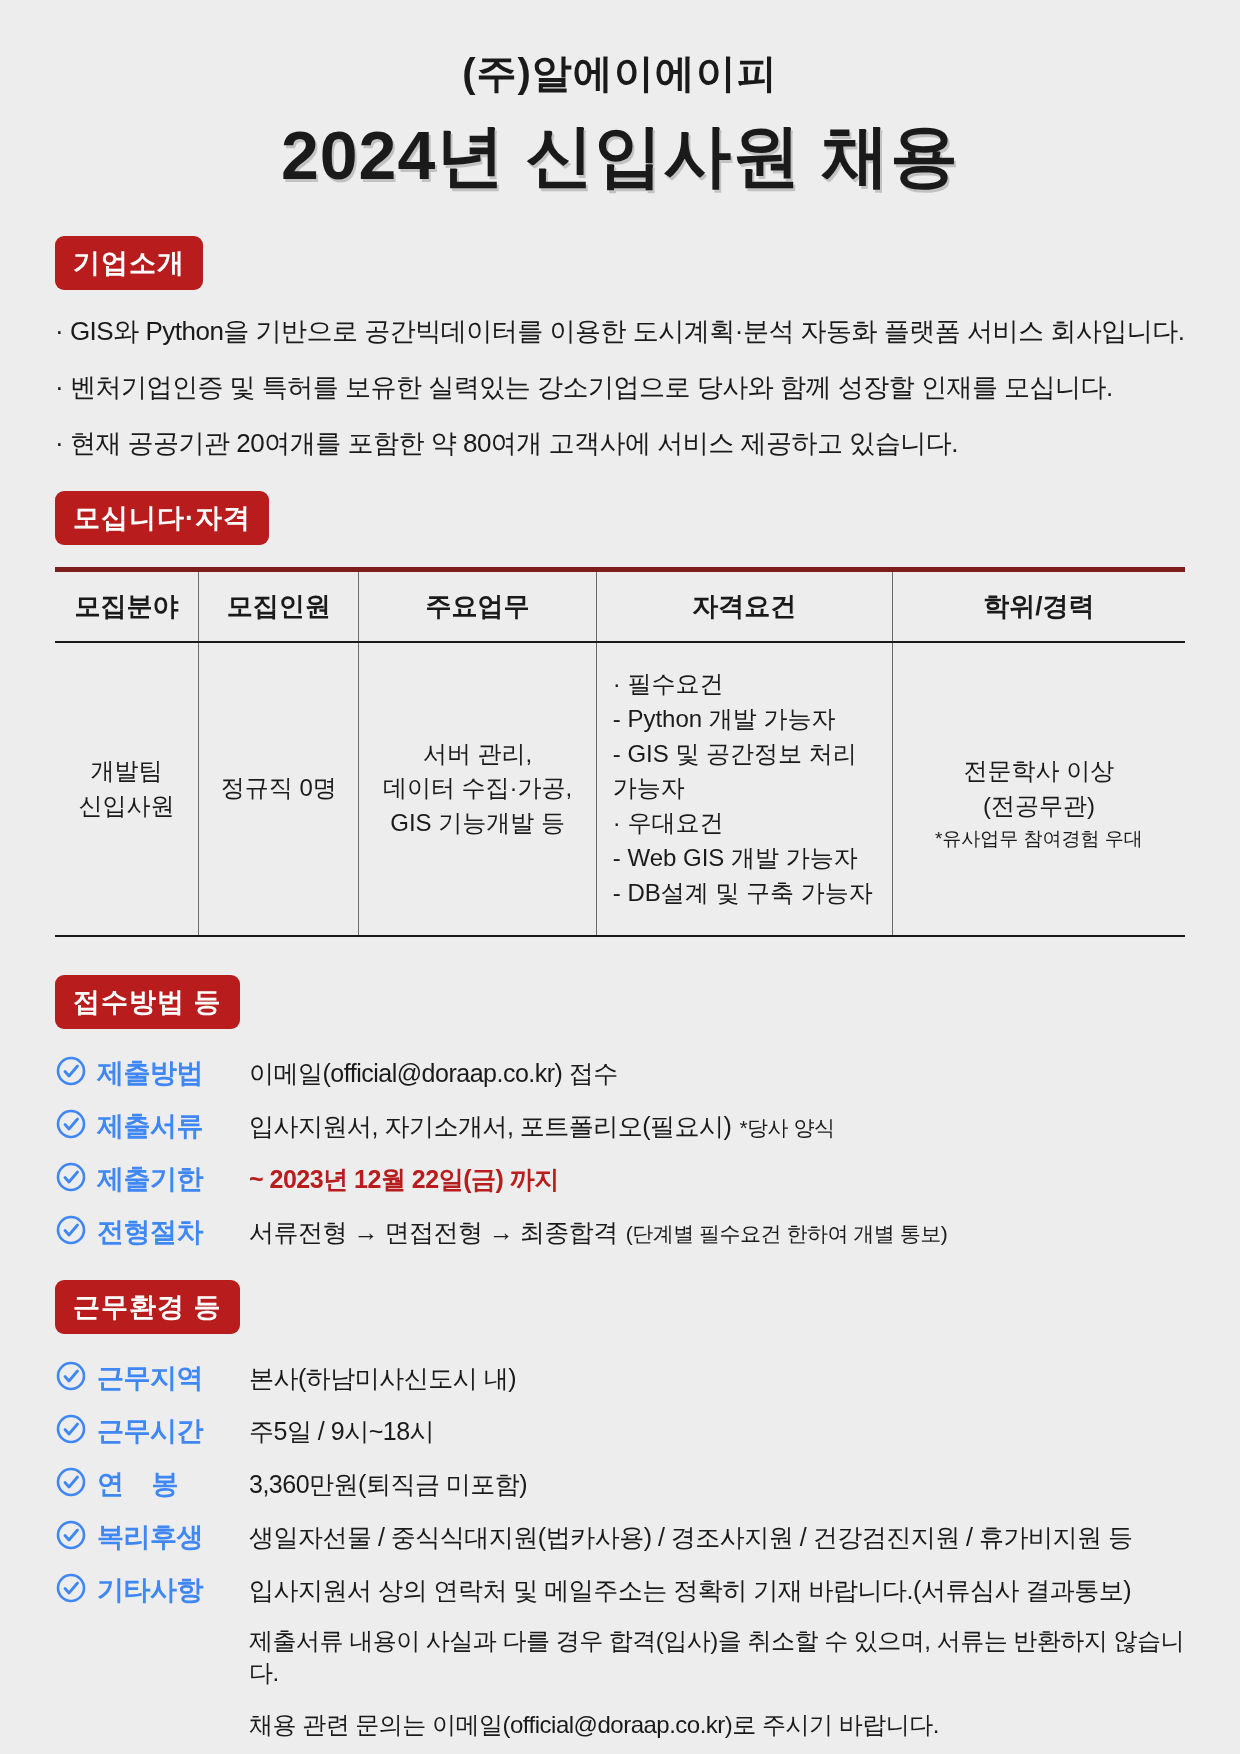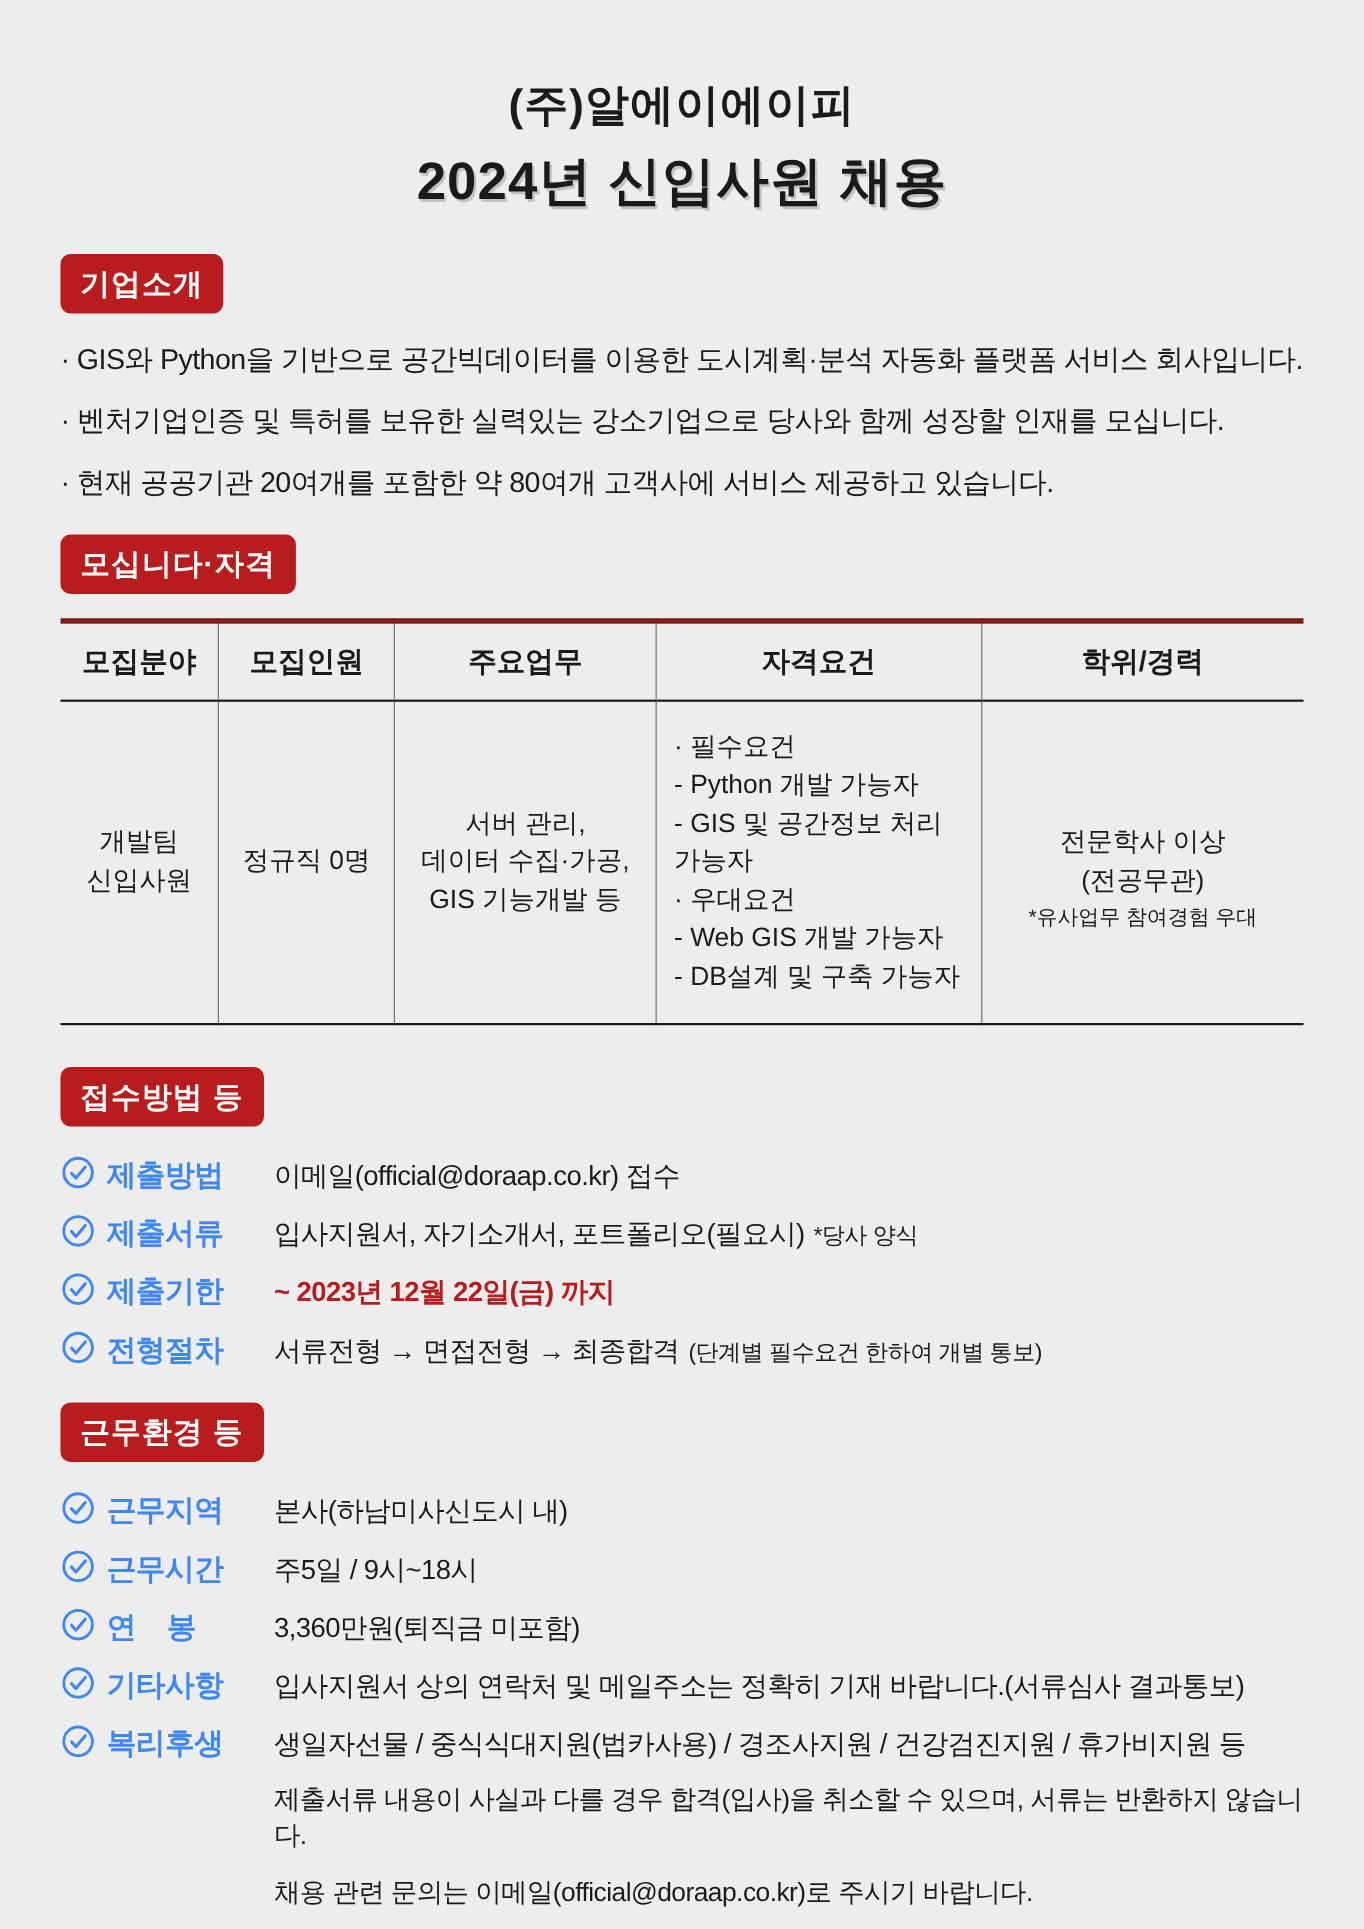--- a/index.html
+++ b/index.html
@@ -3,25 +3,25 @@
 <meta charset="utf-8">
 <style>
   html,body{margin:0;padding:0;}
   body{
     width:1240px;height:1754px;
     background:#ededee;
     font-family:"Liberation Sans","DejaVu Sans",sans-serif;
     color:#1a1a1a;
     overflow:hidden;
   }
-  .page{width:1240px;height:1754px;box-sizing:border-box;padding:68px 55px 0 55px;}
+  .page{width:1240px;height:1754px;box-sizing:border-box;padding:46px 55px 0 55px;}
 
   
   .company-title{text-align:center;font-size:40px;font-weight:bold;letter-spacing:1px;}
-  .main-title{text-align:center;font-size:48px;font-weight:900;margin-top:10px;
+  .main-title{text-align:center;font-size:68px;font-weight:900;margin-top:10px;
     text-shadow:2px 3px 0 rgba(0,0,0,0.18);letter-spacing:1px;}
 
   
   .badge{display:inline-block;background:#b91c1c;color:#fff;font-size:27px;font-weight:bold;
     padding:9px 18px;border-radius:9px;letter-spacing:1px;}
 
   
   .bullets{margin-top:24px;}
   .bullet{font-size:26px;margin-bottom:21px;letter-spacing:-0.5px;}
 
@@ -180,32 +180,32 @@
         </svg>
         <span class="item-label">연    봉</span>
         <span class="item-text">3,360만원(퇴직금 미포함)</span>
       </div>
 
       <div class="item-row">
         <svg class="check" viewBox="0 0 32 32">
           <circle cx="16" cy="16" r="13" fill="none" stroke="#3f87f5" stroke-width="2.6"></circle>
           <path d="M10 16.5 l4 4.5 L22.5 11" fill="none" stroke="#3f87f5" stroke-width="2.8" stroke-linecap="round" stroke-linejoin="round"></path>
         </svg>
+        <span class="item-label">복리후생</span>
+        <span class="item-text">생일자선물 / 중식식대지원(법카사용) / 경조사지원 / 건강검진지원 / 휴가비지원 등</span>
+      </div>
+
+      <div class="item-row">
+        <svg class="check" viewBox="0 0 32 32">
+          <circle cx="16" cy="16" r="13" fill="none" stroke="#3f87f5" stroke-width="2.6"></circle>
+          <path d="M10 16.5 l4 4.5 L22.5 11" fill="none" stroke="#3f87f5" stroke-width="2.8" stroke-linecap="round" stroke-linejoin="round"></path>
+        </svg>
         <span class="item-label">기타사항</span>
         <span class="item-text">입사지원서 상의 연락처 및 메일주소는 정확히 기재 바랍니다.(서류심사 결과통보)</span>
       </div>
 
-      <div class="item-row">
-        <svg class="check" viewBox="0 0 32 32">
-          <circle cx="16" cy="16" r="13" fill="none" stroke="#3f87f5" stroke-width="2.6"></circle>
-          <path d="M10 16.5 l4 4.5 L22.5 11" fill="none" stroke="#3f87f5" stroke-width="2.8" stroke-linecap="round" stroke-linejoin="round"></path>
-        </svg>
-        <span class="item-label">복리후생</span>
-        <span class="item-text">생일자선물 / 중식식대지원(법카사용) / 경조사지원 / 건강검진지원 / 휴가비지원 등</span>
-      </div>
-
       <div class="extra-line">제출서류 내용이 사실과 다를 경우 합격(입사)을 취소할 수 있으며, 서류는 반환하지 않습니다.</div>
       <div class="extra-line">채용 관련 문의는 이메일(official@doraap.co.kr)로 주시기 바랍니다.</div>
 
     </div>
   </div>
 
 </div>
 
 </body></html>

